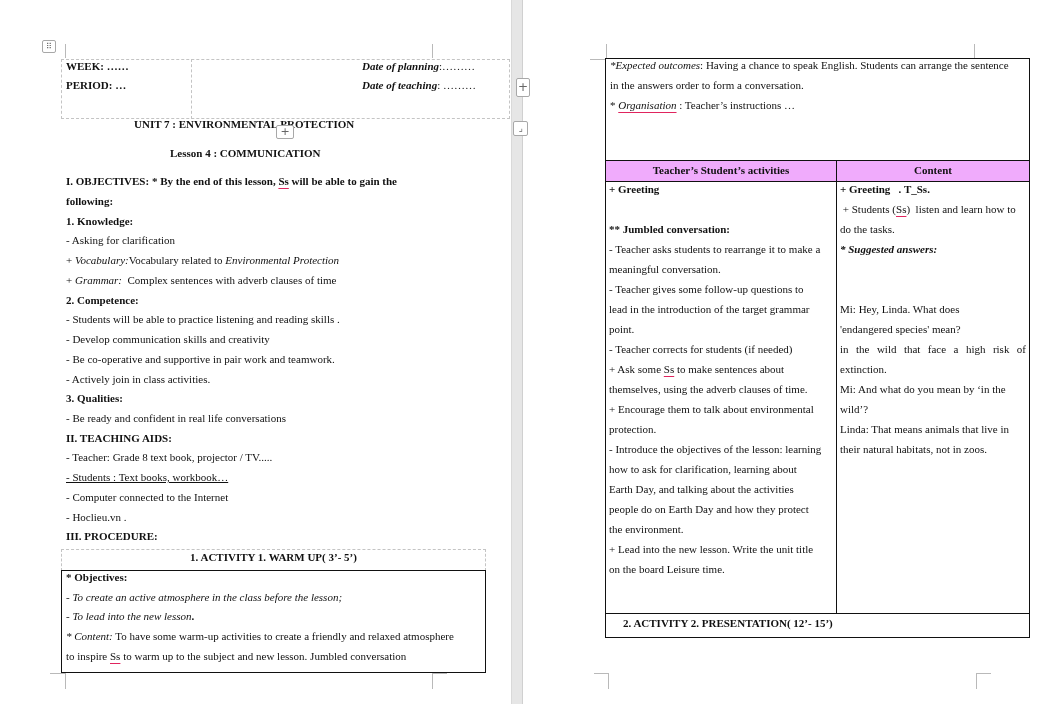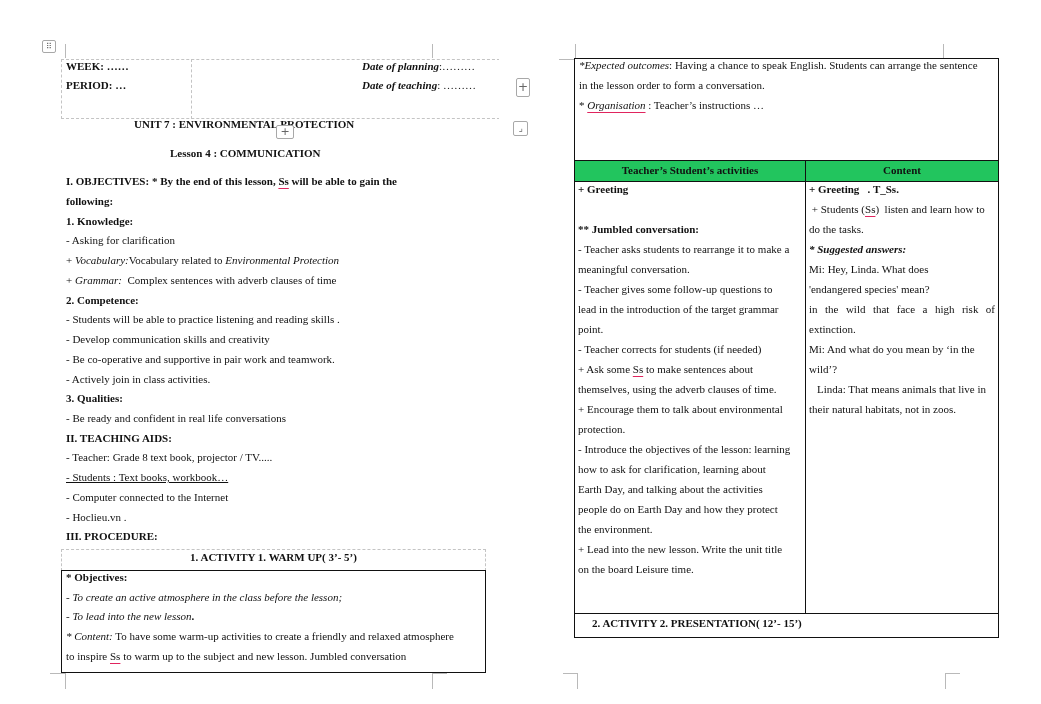--- a/index.html
+++ b/index.html
@@ -4,34 +4,34 @@
 <style>
   html, body { margin:0; padding:0; }
   body {
     width:1041px; height:704px; overflow:hidden; position:relative;
     background:#ffffff;
     font-family:"Liberation Serif", serif;
     color:#111;
   }
   .page { position:absolute; top:0; height:704px; background:#fff; }
   #page-left { left:0; width:511px; }
-  #page-right { left:499px; width:504px; }
+  #page-right { left:530px; width:504px; }
   .gutter { position:absolute; left:511px; top:0; width:12px; height:704px; background:#e6e6e6; border-left:1px solid #d9d9d9; border-right:1px solid #d0d0d0; box-sizing:border-box; }
 
   .crop { position:absolute; border-color:#b9b9b9; border-style:solid; border-width:0; }
   .t { position:absolute; font-size:11px; line-height:20px; white-space:nowrap; }
   .b { font-weight:bold; }
   .i { font-style:italic; }
   .sp { text-decoration:underline; text-decoration-color:#e0245e; text-decoration-style:solid; text-underline-offset:3px; }
 
   .dash-box { position:absolute; border:1px dashed #c4c4c4; box-sizing:border-box; }
   .solid-box { position:absolute; border:1.5px solid #111; box-sizing:border-box; }
   .ctrl { position:absolute; border:1px solid #a8a8a8; background:#fff; border-radius:2px; box-sizing:border-box; font-family:"DejaVu Sans", sans-serif; color:#666; text-align:center; }
 
-  .hdr { position:absolute; background:#22c55e; border:1.5px solid #111; box-sizing:border-box; font-weight:bold; font-size:11px; text-align:center; line-height:19px; }
+  .hdr { position:absolute; background:#f0abfc; border:1.5px solid #111; box-sizing:border-box; font-weight:bold; font-size:11px; text-align:center; line-height:19px; }
   .vline { position:absolute; width:0; border-left:1.5px solid #111; }
   .hline { position:absolute; height:0; border-top:1.5px solid #111; }
   .just { text-align:justify; text-align-last:justify; }
 </style>
 </head>
 <body>
 
 <div class="page" id="page-left">
 
   <div class="crop" style="left:65px;top:44px;width:0;height:14px;border-left-width:1px;"></div>
@@ -115,21 +115,21 @@
   <div class="crop" style="left:64px;top:673px;width:15px;height:0;border-top-width:1px;"></div>
   <div class="crop" style="left:78px;top:673px;width:0;height:16px;border-left-width:1px;"></div>
   <div class="crop" style="left:446px;top:673px;width:15px;height:0;border-top-width:1px;"></div>
   <div class="crop" style="left:446px;top:673px;width:0;height:16px;border-left-width:1px;"></div>
 
   <div class="solid-box" style="left:75px;top:58px;width:425px;height:580px;"></div>
 
   <div class="t" style="left:80px;top:55px;">
     <span class="i">*Expected outcomes</span><span>: Having a chance to speak English. Students can arrange the sentence</span>
   </div>
-  <div class="t" style="left:80px;top:75px;">in the lesson order to form a conversation.</div>
+  <div class="t" style="left:80px;top:75px;">in the answers order to form a conversation.</div>
   <div class="t" style="left:80px;top:95px;">
     <span>* </span><span class="i sp">Organisation</span><span> : Teacher’s instructions …</span>
   </div>
 
   <div class="hdr" style="left:75px;top:160px;width:232px;height:22px;">Teacher’s  Student’s activities</div>
   <div class="hdr" style="left:306px;top:160px;width:194px;height:22px;">Content</div>
 
   <div class="vline" style="left:306px;top:182px;height:432px;"></div>
   <div class="hline" style="left:75px;top:613px;width:425px;"></div>
   <div class="t b" style="left:75px;top:613px;width:425px;text-align:left;margin-left:18px;">2. ACTIVITY 2. PRESENTATION( 12’- 15’)</div>
@@ -157,22 +157,22 @@
     <div class="t" style="position:relative;">on the board Leisure time.</div>
   </div>
 
   <div style="position:absolute;left:310px;top:179px;width:188px;">
     <div class="t" style="position:relative;">
       <span class="b">+ Greeting</span><span class="b" style="white-space:pre;">   . T_Ss.</span>
     </div>
     <div class="t" style="position:relative;white-space:pre;"><span> + Students (</span><span class="sp">Ss</span><span>)  listen and learn how to</span></div>
     <div class="t" style="position:relative;">do the tasks.</div>
     <div class="t b i" style="position:relative;">* Suggested answers:</div>
-    <div class="t" style="position:relative;">Mi: Hey, Linda. What does</div>
+    <div class="t" style="position:relative;margin-top:40px;">Mi: Hey, Linda. What does</div>
     <div class="t" style="position:relative;">'endangered species' mean?</div>
     <div class="t just" style="position:relative;width:186px;">in the wild that face a high risk of</div>
     <div class="t" style="position:relative;">extinction.</div>
     <div class="t" style="position:relative;">Mi: And what do you mean by ‘in the</div>
     <div class="t" style="position:relative;">wild’?</div>
-    <div class="t" style="position:relative;margin-left:8px;">Linda: That means animals that live in</div>
+    <div class="t" style="position:relative;">Linda: That means animals that live in</div>
     <div class="t" style="position:relative;">their natural habitats, not in zoos.</div>
   </div>
 </div>
 
 </body></html>

